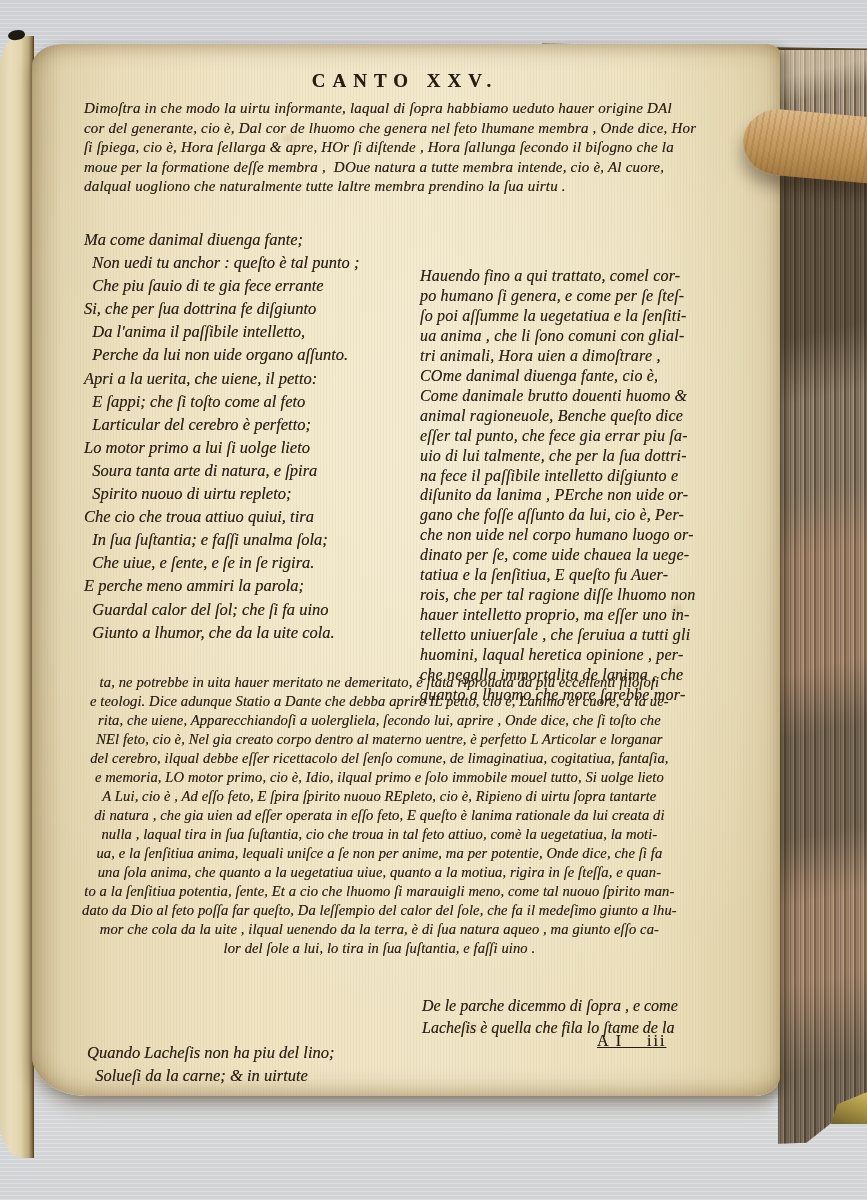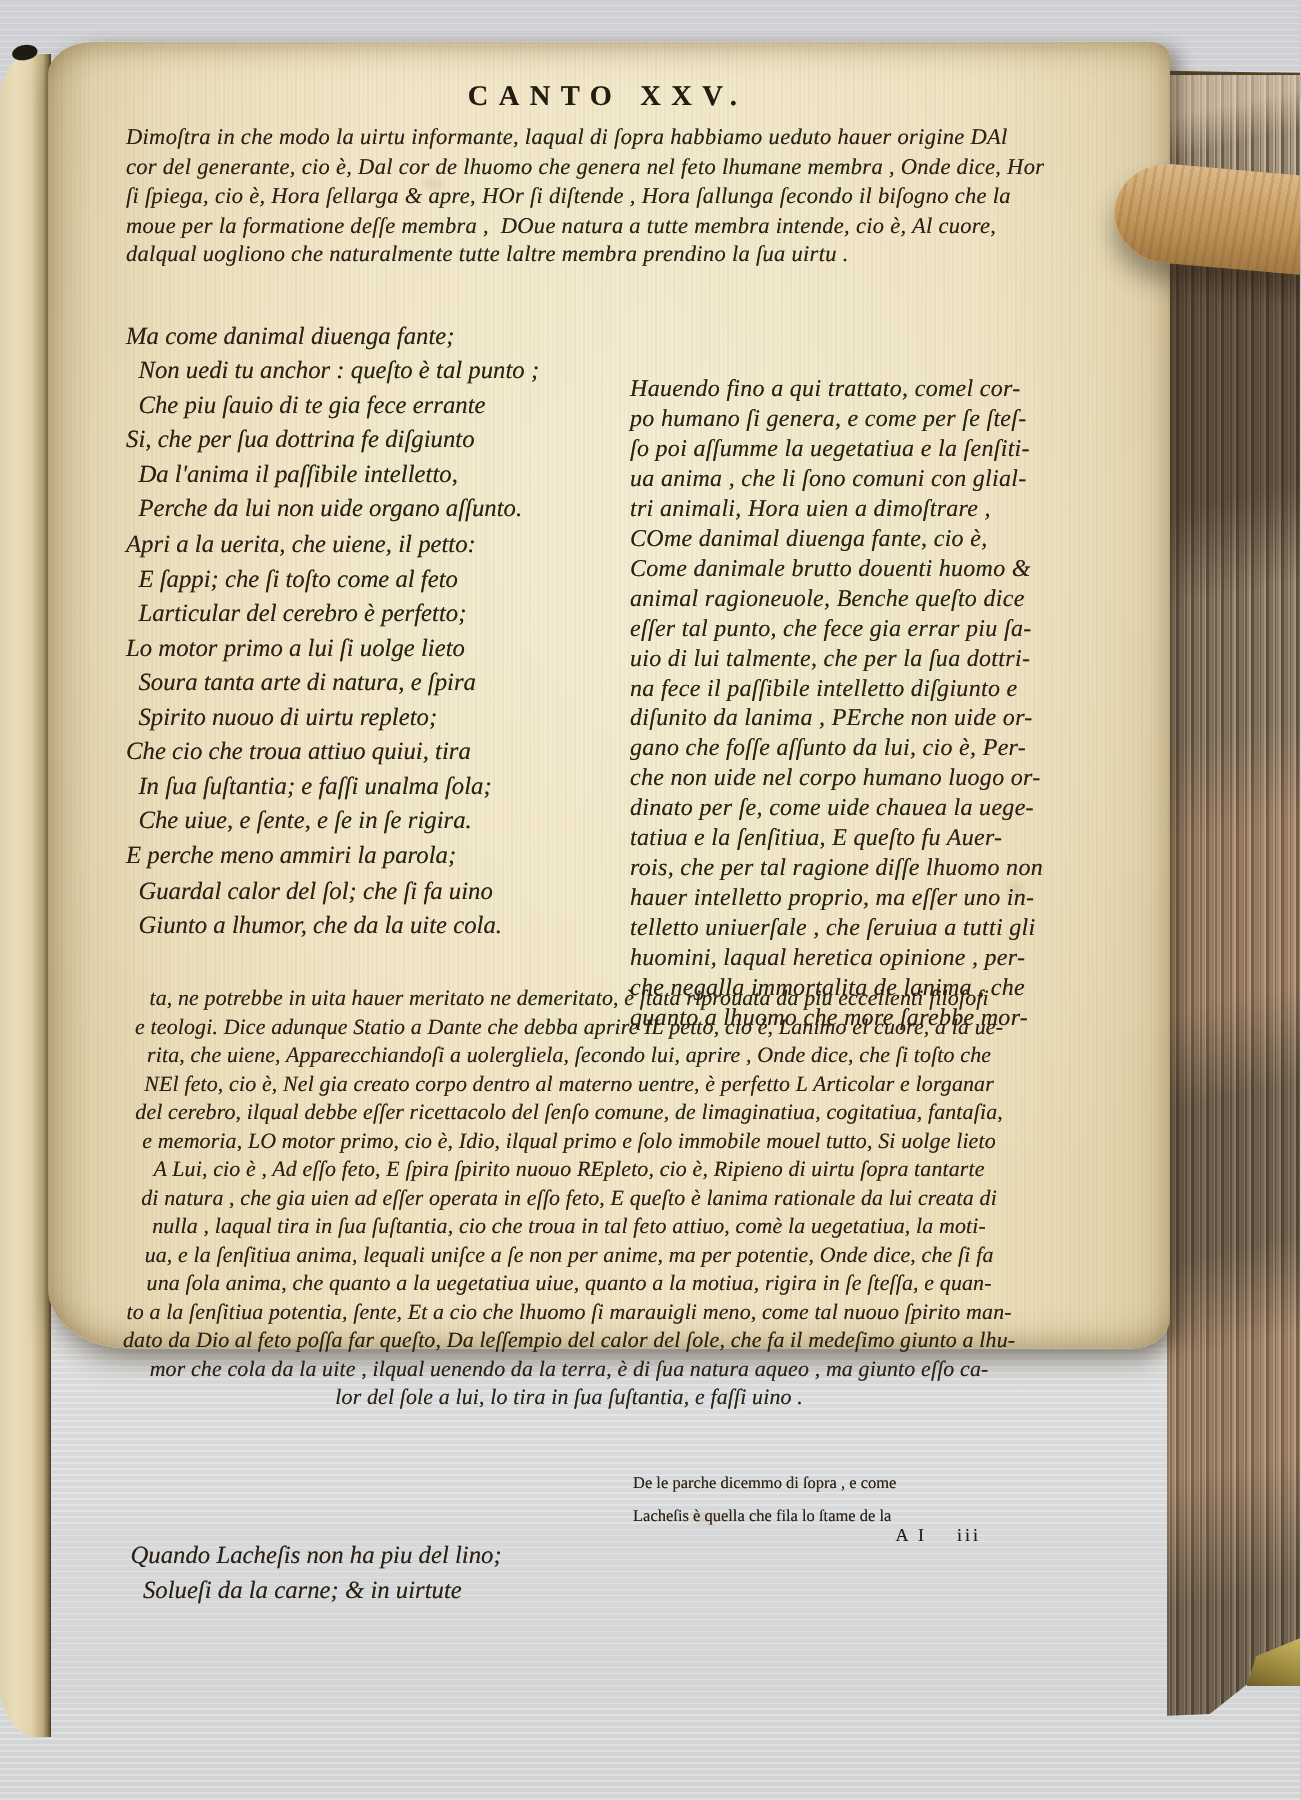--- a/index.html
+++ b/index.html
@@ -53,21 +53,21 @@
     content:"";position:absolute;inset:0;border-radius:inherit;
     background:repeating-linear-gradient(95deg,rgba(118,78,34,.18) 0 2px,rgba(0,0,0,0) 2px 6px);
   }
   .cover-corner{
     position:absolute;left:831px;top:1092px;width:36px;height:32px;
     background:linear-gradient(200deg,#cdb660 0%,#9d8a3f 55%,#6f5f2a 100%);
     clip-path:polygon(100% 0,100% 100%,0 100%,18% 38%);
   }
   
   .page{
-    position:absolute;left:32px;top:28px;width:748px;height:871px;
+    position:absolute;left:32px;top:44px;width:748px;height:1052px;
     background:
       radial-gradient(120% 90% at 55% 38%, rgba(255,252,240,.30), rgba(0,0,0,0) 62%),
       linear-gradient(90deg,#cdbc92 0%,#e0d2ab 4%,#eadcb8 11%,#efe3c2 28%,#f0e5c6 55%,#ece0bd 82%,#e3d5ad 94%,#d8c89f 100%);
     border-radius:30px 12px 26px 54px / 22px 10px 20px 40px;
     box-shadow:
       7px 3px 10px rgba(60,45,25,.30),
       0 10px 16px rgba(90,80,60,.40),
       inset 0 16px 20px -12px rgba(120,95,55,.38),
       inset -10px 0 16px -8px rgba(140,110,65,.38),
       inset 14px 0 22px -10px rgba(120,95,55,.30),
@@ -80,22 +80,22 @@
   .fox-spot{position:absolute;border-radius:50%;background:#b3946a;opacity:.22;filter:blur(2px);}
   .ink{position:absolute;color:#2b2114;white-space:pre;
        text-shadow:0 0 .4px rgba(43,33,20,.55);}
   .canto-title{left:48px;top:26px;width:650px;text-align:center;
        font-size:19px;font-weight:700;letter-spacing:7px;color:#241c10;}
   .argument{left:52px;top:55px;font-style:italic;font-size:15px;line-height:19.6px;letter-spacing:.2px;}
   .verse{left:52px;top:184px;font-style:italic;font-size:16.5px;line-height:23.1px;}
   .comm-col{left:388px;top:186px;font-style:italic;font-size:16px;line-height:19.95px;letter-spacing:.2px;margin-top:36px;}
   .comm-full{left:50px;top:629px;font-style:italic;font-size:14.6px;line-height:19px;letter-spacing:.1px;text-align:center;}
   .verse-bottom{left:55px;top:953px;font-style:italic;font-size:16.5px;line-height:23px;margin-top:44px;}
-  .comm-bottom{left:390px;top:951px;font-size:11px;line-height:21.5px;}
-  .signature{left:565px;top:988px;font-size:12px;letter-spacing:2px;color:#241c10;}
+  .comm-bottom{left:390px;top:951px;font-style:italic;font-size:16px;line-height:21.5px;}
+  .signature{left:565px;top:988px;font-size:16px;letter-spacing:2px;color:#241c10;text-decoration:underline;}
 </style>
 </head>
 <body>
 
 <div class="scene">
 
   <div class="facing-page"></div>
   <div class="ink-speck"></div>
   <div class="head-edge"></div>
   <div class="fore-edge"></div>

